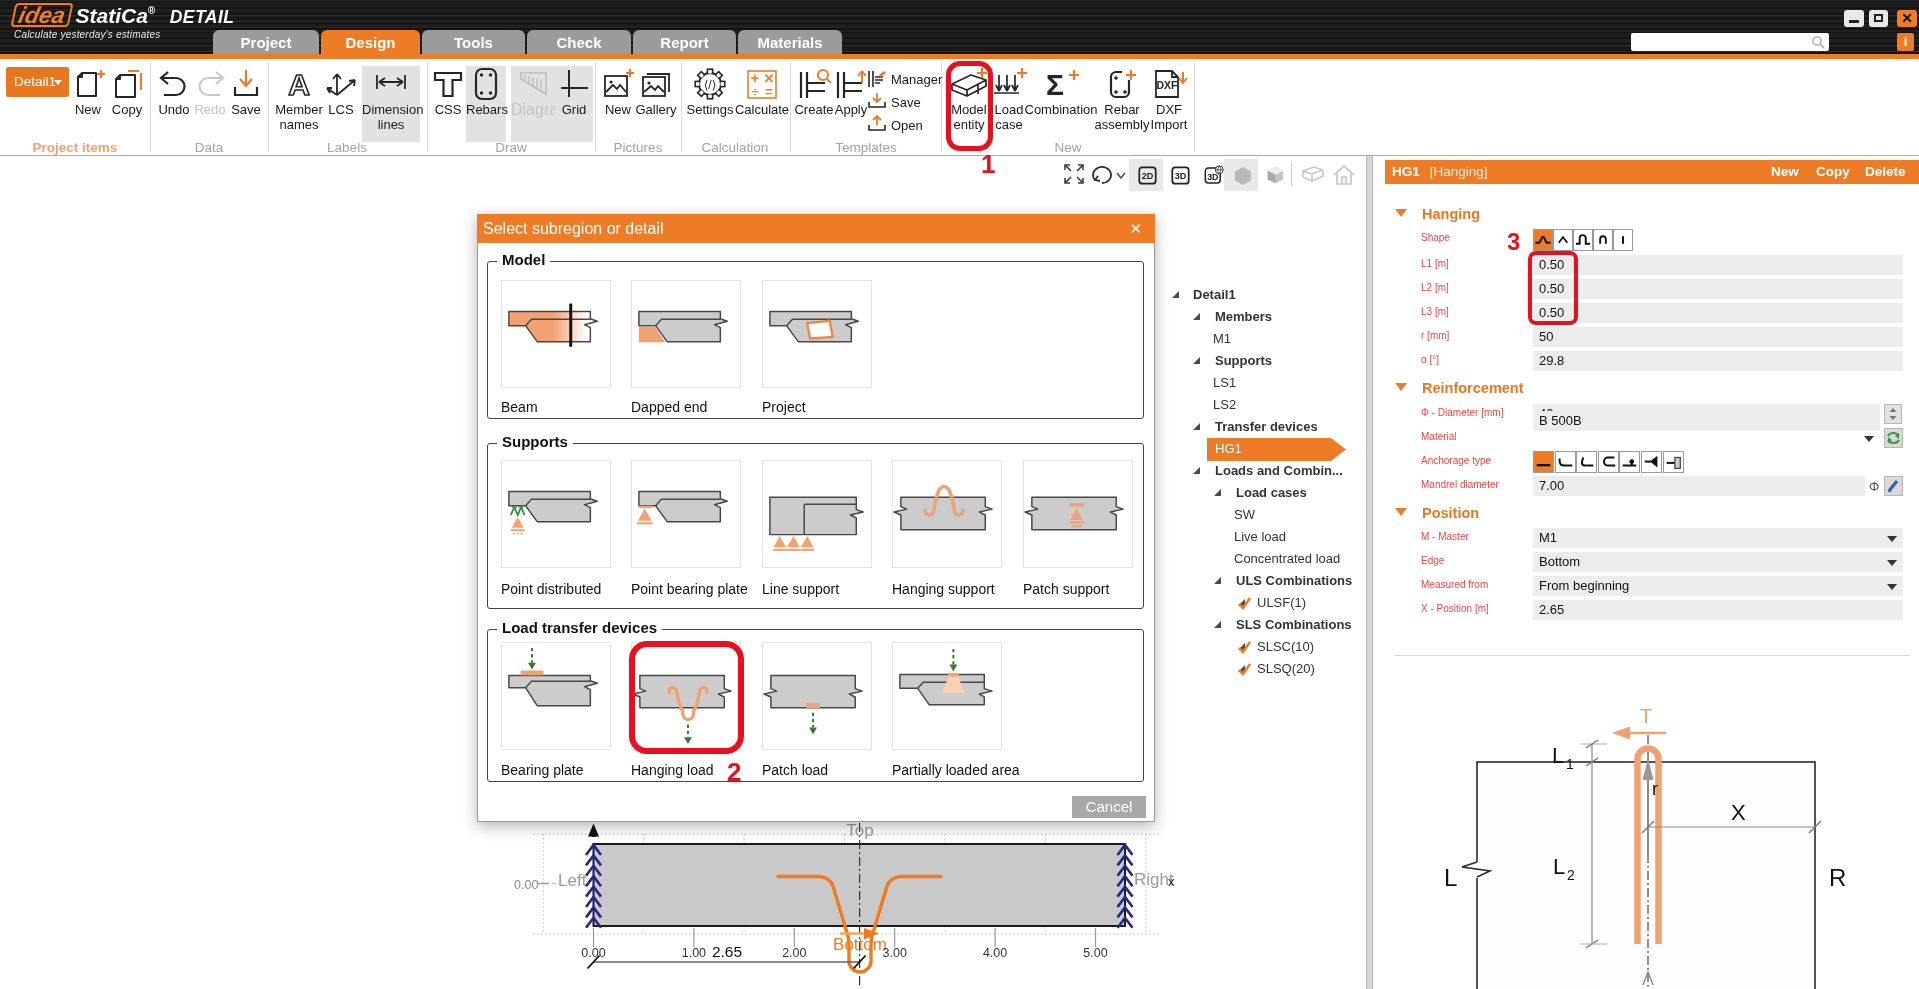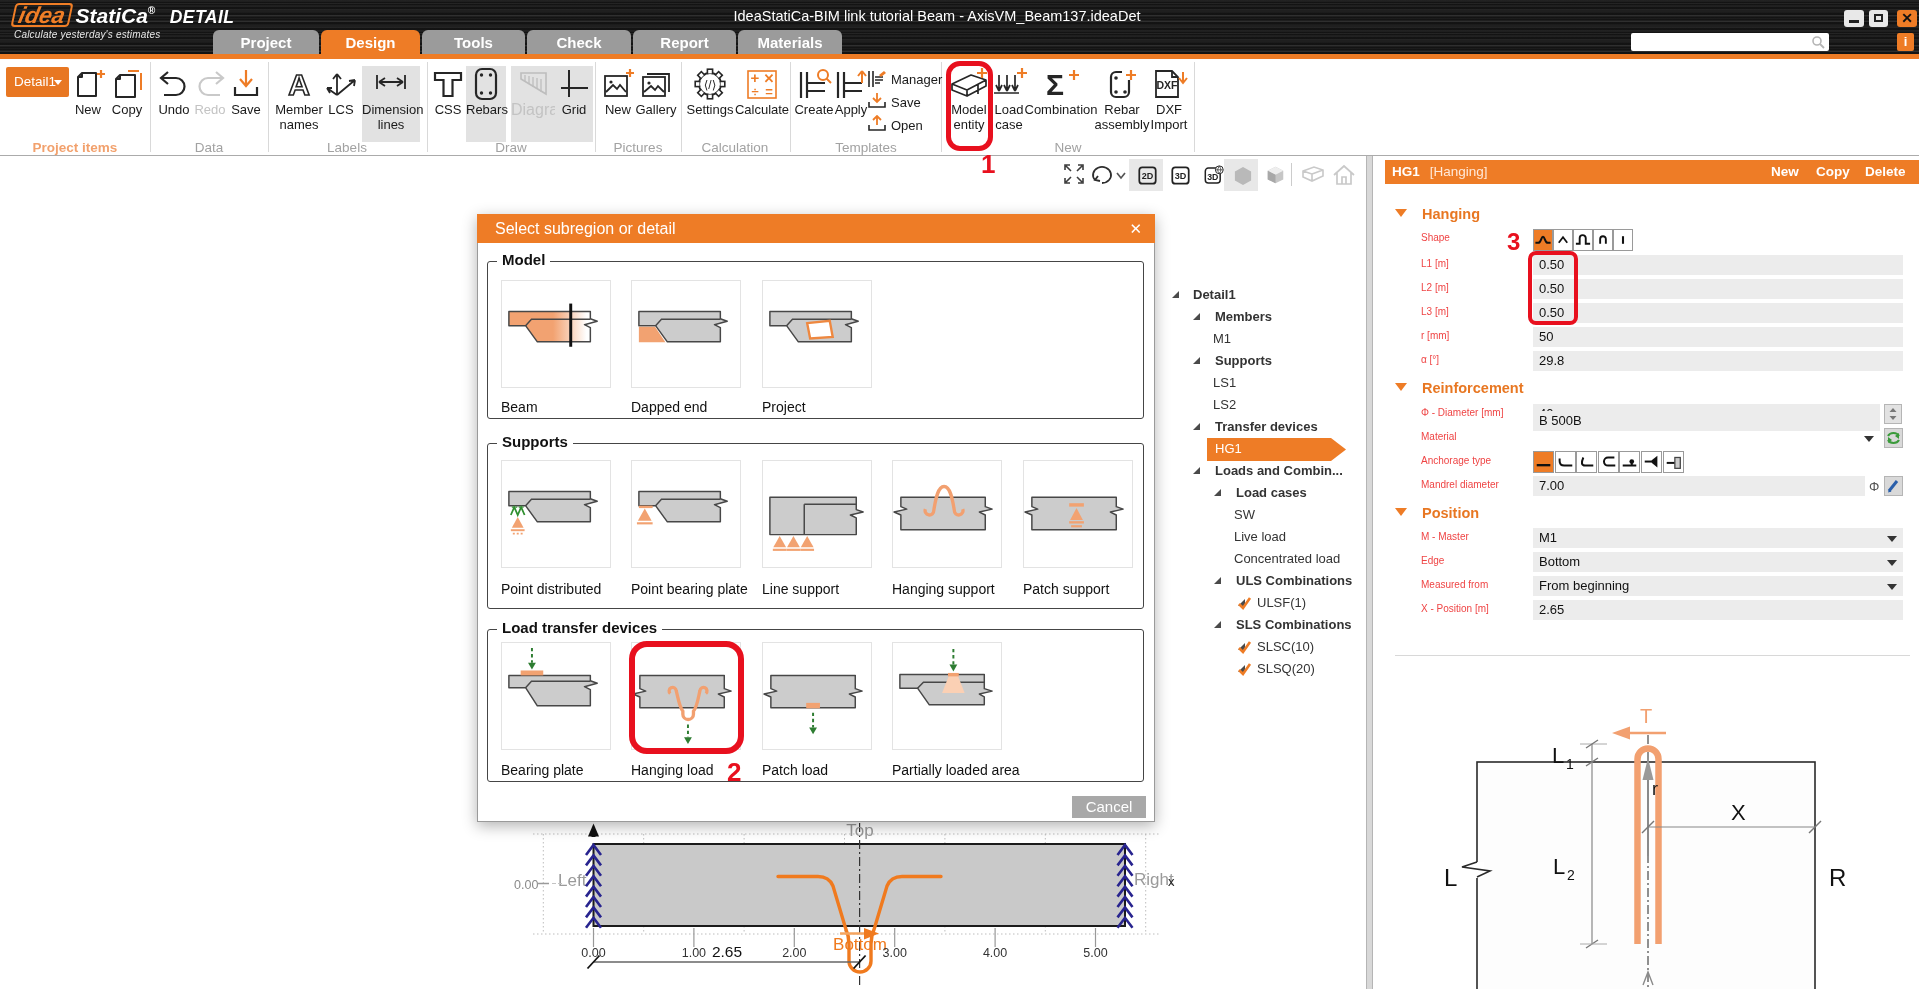--- a/index.html
+++ b/index.html
@@ -34,21 +34,20 @@
 </style></head><body>
 <div id="root">
 
 <div id="titlebar" class="abs"></div>
 <div class="abs" style="left:13px;top:3px;width:400px;height:30px;color:#fff">
 <span style="display:inline-block;font-style:italic;font-weight:bold;font-size:23px;color:#f07e26;letter-spacing:0px;border:2px solid #f07e26;border-radius:4px;padding:0 4px;transform:skewX(-12deg);line-height:20px">idea</span>
 <span style="font-style:italic;font-weight:bold;font-size:21px;letter-spacing:0px">StatiCa<span style="font-size:10px;vertical-align:9px">®</span></span>
 <span style="font-style:italic;font-weight:bold;font-size:17.5px;margin-left:10px;letter-spacing:.5px">DETAIL</span>
 </div>
 <div class="abs" style="left:14px;top:29px;font-style:italic;font-size:10px;color:#e8e8e8;letter-spacing:.2px">Calculate yesterday's estimates</div>
-<div class="abs" style="left:637px;top:8px;width:600px;text-align:center;font-size:14.5px;color:#fff;white-space:nowrap">IdeaStatiCa-BIM link tutorial Beam - AxisVM_Beam137.ideaDet</div>
 <div class="abs" style="left:1844px;top:10px;width:20px;height:17px;background:#e8e8e8;border-radius:3px">
 <div class="abs" style="left:5px;top:10px;width:10px;height:3px;background:#222"></div>
     </div>
 <div class="abs" style="left:1869px;top:10px;width:19px;height:17px;background:#e8e8e8;border-radius:3px">
 <div class="abs" style="left:4.5px;top:4px;width:9px;height:8px;border:2px solid #222"></div>
     </div>
 <div class="abs" style="left:1897px;top:10px;width:20px;height:17px;background:#ee7c26;border-radius:3px;color:#111;font-weight:bold;font-size:14px;text-align:center;line-height:17px">✕</div>
 <div class="abs" style="left:1631px;top:33px;width:198px;height:18px;background:#fff;border-radius:2px">
 <svg class="abs" style="left:180px;top:2px" width="14" height="14" viewBox="0 0 14 14">
         <circle cx="6" cy="6" r="4" fill="none" stroke="#b5b5b5" stroke-width="1.6"></circle>
@@ -543,21 +542,21 @@
       <line x1="995.1" y1="928" x2="995.1" y2="947" stroke="#999" stroke-width="1.2"></line>
       <text x="995.1" y="957" font-size="12.5" fill="#333" text-anchor="middle" font-family="Liberation Sans">4.00</text>
       <line x1="1095.5" y1="928" x2="1095.5" y2="947" stroke="#999" stroke-width="1.2"></line>
       <text x="1095.5" y="957" font-size="12.5" fill="#333" text-anchor="middle" font-family="Liberation Sans">5.00</text>
       <line x1="593.5" y1="962" x2="859.6" y2="962" stroke="#666" stroke-width="1.3"></line>
       <line x1="587.5" y1="968.5" x2="599.5" y2="955.5" stroke="#111" stroke-width="1.8"></line>
       <line x1="853.6" y1="968.5" x2="865.6" y2="955.5" stroke="#111" stroke-width="1.8"></line>
       <text x="727" y="957" font-size="15.5" fill="#111" text-anchor="middle" font-family="Liberation Sans">2.65</text>
     </svg>
 <div class="abs" style="left:477px;top:214px;width:678px;height:608px;background:#fff;border:1px solid #9a9a9a;box-shadow:0 4px 14px rgba(0,0,0,.3)"></div>
-<div class="abs" style="left:477px;top:214px;width:678px;height:29px;background:#ee7c26;color:#fff;font-size:16px;line-height:29px;padding-left:18px">Select subregion or detail<span style="position:absolute;right:13px;top:0;font-size:15px">✕</span></div>
+<div class="abs" style="left:477px;top:214px;width:678px;height:29px;background:#ee7c26;color:#fff;font-size:16px;line-height:29px;padding-left:6px">Select subregion or detail<span style="position:absolute;right:13px;top:0;font-size:15px">✕</span></div>
 <div class="abs" style="left:487px;top:261px;width:657px;height:158px;border:1.5px solid #454545;border-radius:3px"></div>
 <div class="leg" style="left:497px;top:251px">Model</div>
 <div class="abs" style="left:487px;top:443px;width:657px;height:166px;border:1.5px solid #454545;border-radius:3px"></div>
 <div class="leg" style="left:497px;top:433px">Supports</div>
 <div class="abs" style="left:487px;top:629px;width:657px;height:153px;border:1.5px solid #454545;border-radius:3px"></div>
 <div class="leg" style="left:497px;top:619px">Load transfer devices</div>
 <div class="thumb" style="left:501px;top:280px">
       <svg width="108" height="106" viewBox="0 0 110 108">
         <defs>
           <linearGradient id="ofade" x1="0" x2="1" y1="0" y2="0">

